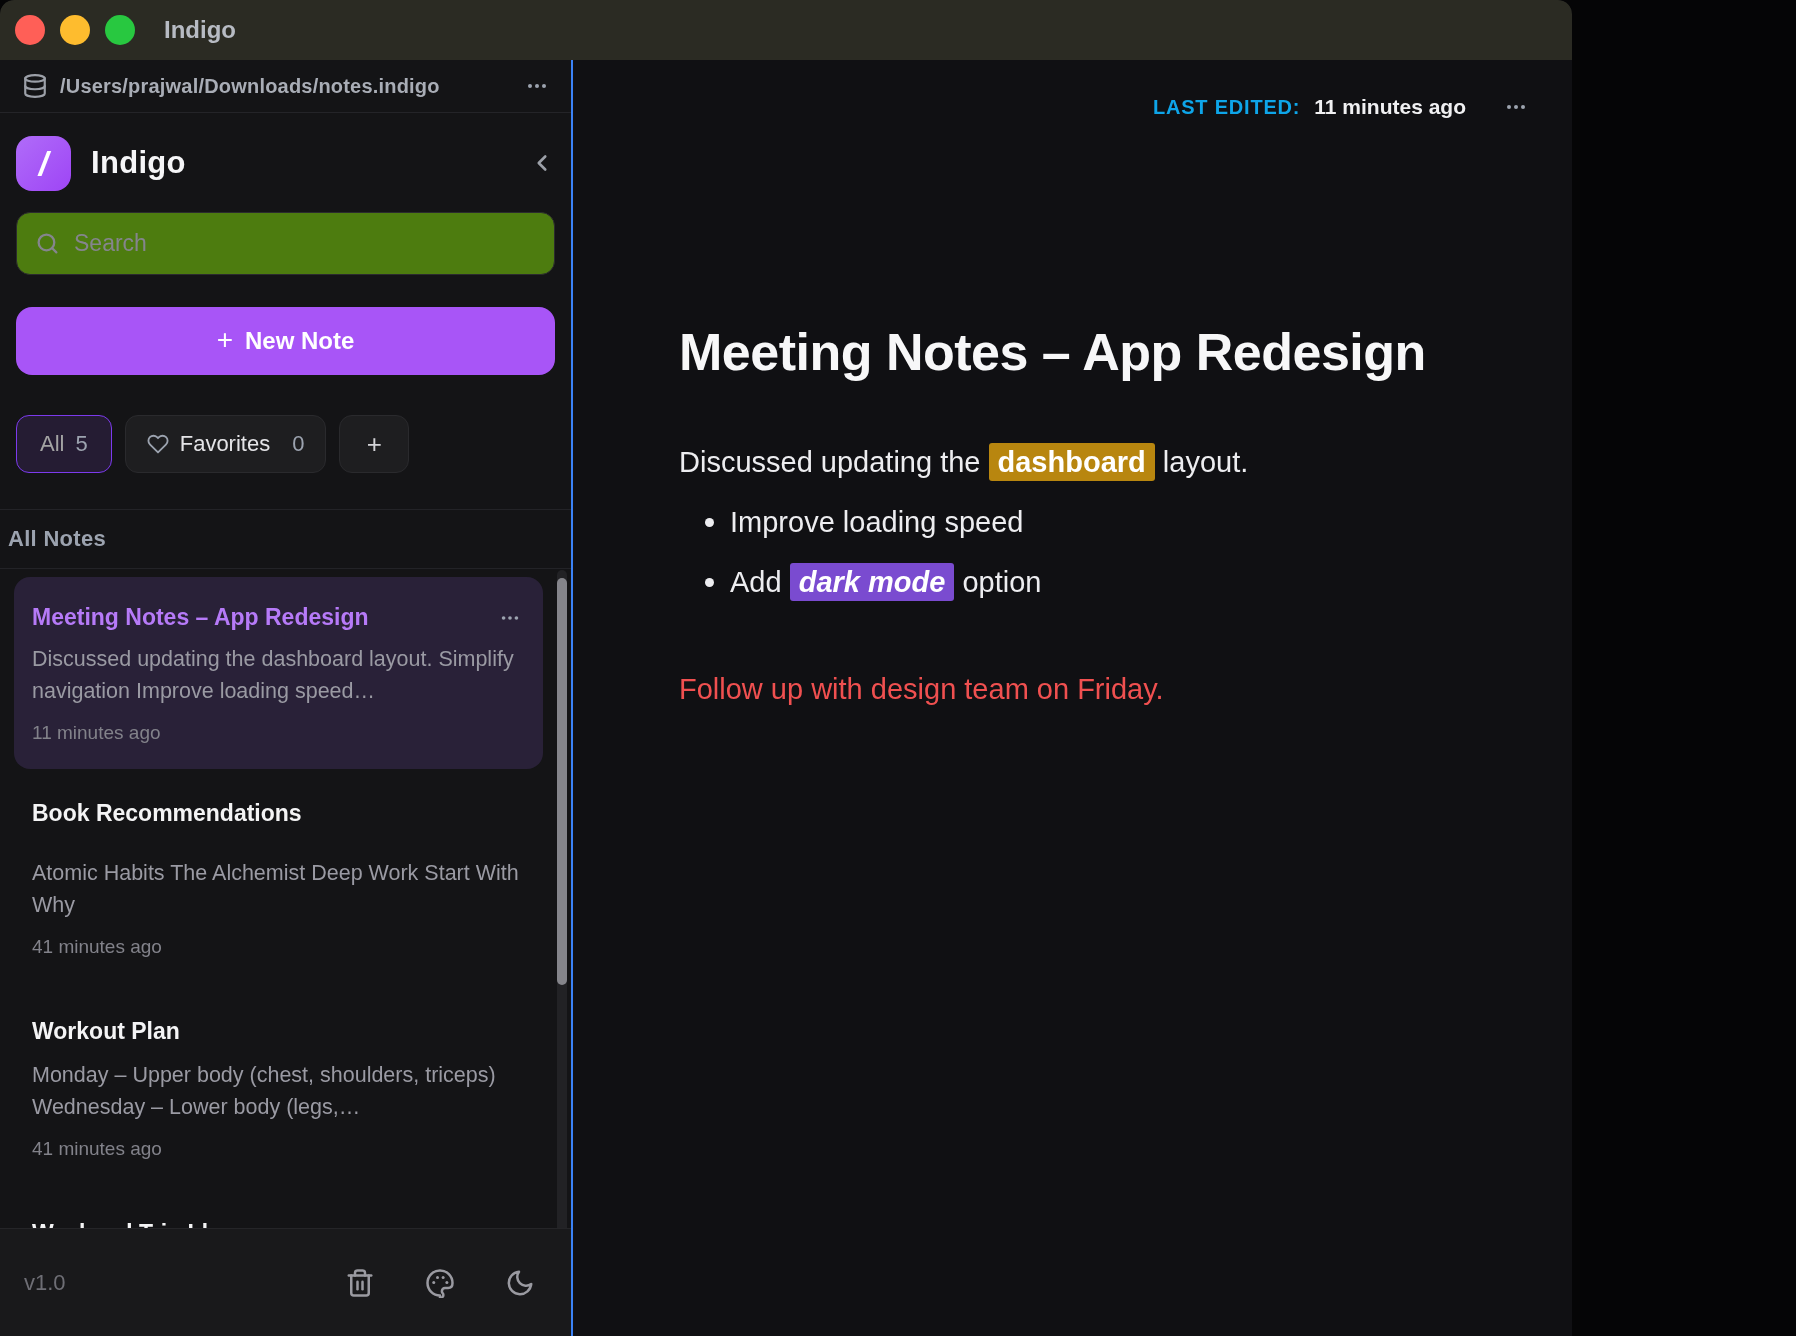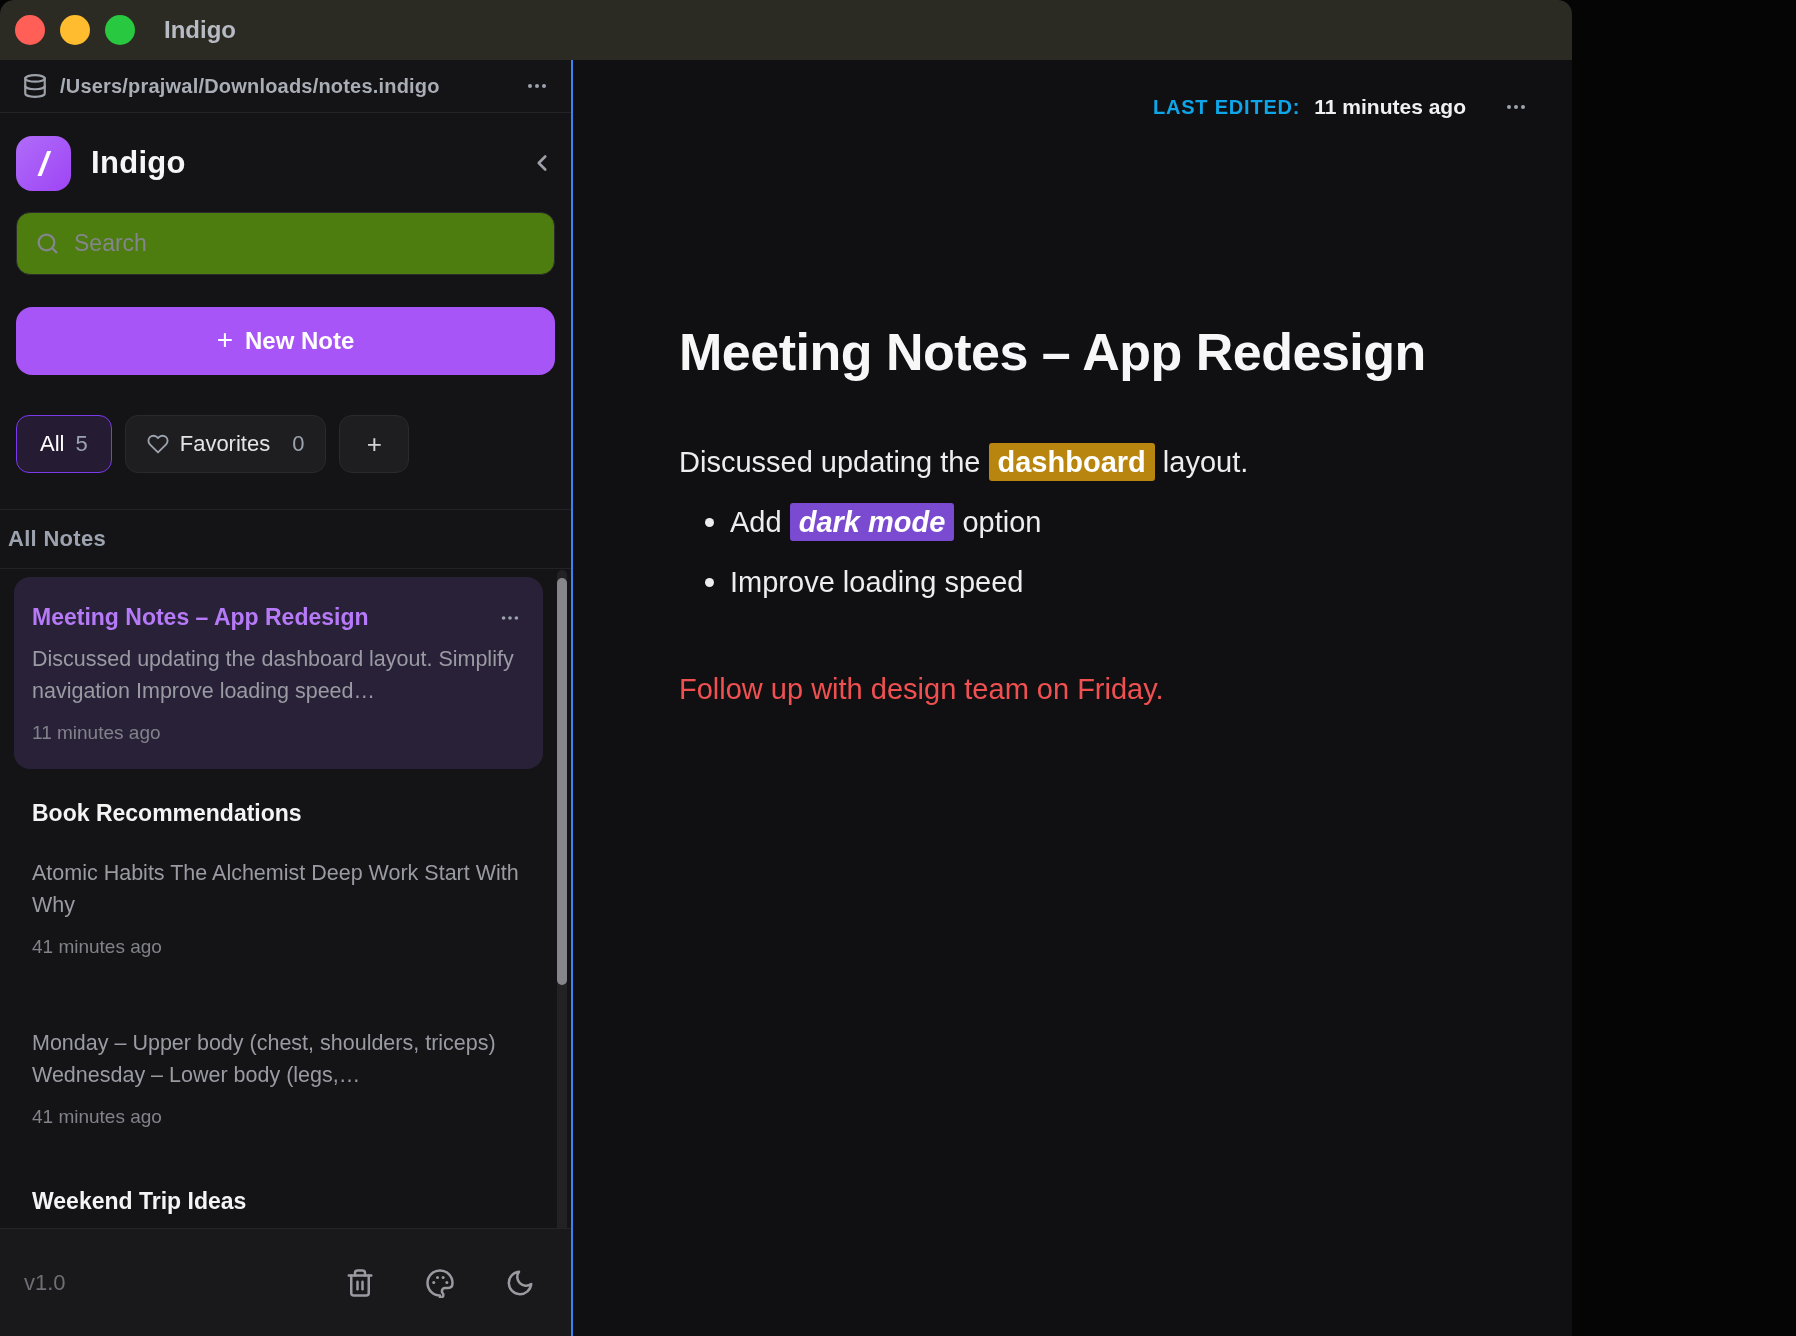--- a/index.html
+++ b/index.html
@@ -28,21 +28,21 @@
   .searchbox input { flex:1; margin-left:14px; background:transparent; border:none; outline:none; font-family:inherit; font-size:23px; color:#d6d6db; }
   .searchbox input::placeholder { color:#85858d; }
   .search-ic { color:#85858d; }
 
   .newnote-btn { position:absolute; top:247px; left:16px; right:16px; height:68px; background:#a855f7; border:none; border-radius:16px; display:flex; align-items:center; justify-content:center; gap:12px; color:#fff; font-family:inherit; font-size:24px; font-weight:bold; cursor:pointer; }
   .newnote-plus { font-size:28px; font-weight:400; line-height:1; transform:translateY(-1px); }
 
   .pills { position:absolute; top:355px; left:16px; right:16px; height:58px; display:flex; align-items:center; gap:13px; }
   .pill { height:58px; border-radius:13px; display:flex; align-items:center; font-size:22px; cursor:pointer; }
   .pill-all { padding:0 23px; background:#251c33; border:1.5px solid #7c3aed; }
-  .pill-all .lbl { color:#ffffff; font-weight:500; }
+  .pill-all .lbl { color:#a3a3a3; font-weight:500; }
   .pill-count { margin-left:11px; color:#9ca3af; }
   .pill-fav { padding:0 21px; background:#1e1e20; border:1.5px solid #2a2a2d; gap:11px; }
   .pill-fav .lbl { color:#e4e4e7; }
   .heart-ic { color:#9ca3af; display:flex; }
   .pill-add { width:70px; justify-content:center; background:#1e1e20; border:1.5px solid #2a2a2d; color:#d4d4d8; font-size:26px; font-weight:300; }
 
   .section-hd { position:absolute; top:449px; left:0; right:0; height:60px; border-top:1px solid #232327; border-bottom:1px solid #232327; display:flex; align-items:center; padding-left:8px; }
   .section-hd span { font-size:22px; font-weight:bold; color:#9ca3af; letter-spacing:.3px; }
 
   .notes-list { position:absolute; top:509px; left:0; right:0; bottom:0; overflow:hidden; }
@@ -179,20 +179,21 @@
         <div class="n-time">11 minutes ago</div>
       </div>
 
       <div class="note-item">
         <div class="n-title">Book Recommendations</div>
         <div class="n-preview" style="margin-top:28px;">Atomic Habits The Alchemist Deep Work Start With Why</div>
         <div class="n-time">41 minutes ago</div>
       </div>
 
       <div class="note-item">
+        <div class="n-title">Workout Plan</div>
         <div class="n-preview" style="margin-top:12px;">Monday – Upper body (chest, shoulders, triceps) Wednesday – Lower body (legs,…</div>
         <div class="n-time">41 minutes ago</div>
       </div>
 
       <div class="note-item">
         <div class="n-title">Weekend Trip Ideas</div>
       </div>
 
     </div>
 
@@ -242,21 +243,21 @@
           </svg>
       </span>
     </div>
 
     <div class="note-body">
       <h1>Meeting Notes – App Redesign</h1>
 
       <p class="paragraph"><span>Discussed updating the </span><span class="hl-gold">dashboard</span><span> layout.</span></p>
 
       <ul class="bullets">
+        <li>Improve loading speed</li>
         <li><span>Add </span><span class="hl-purple">dark mode</span><span> option</span></li>
-        <li>Improve loading speed</li>
       </ul>
 
       <p class="footnote">Follow up with design team on Friday.</p>
     </div>
   </div>
 
 </div>
 
 </body></html>

